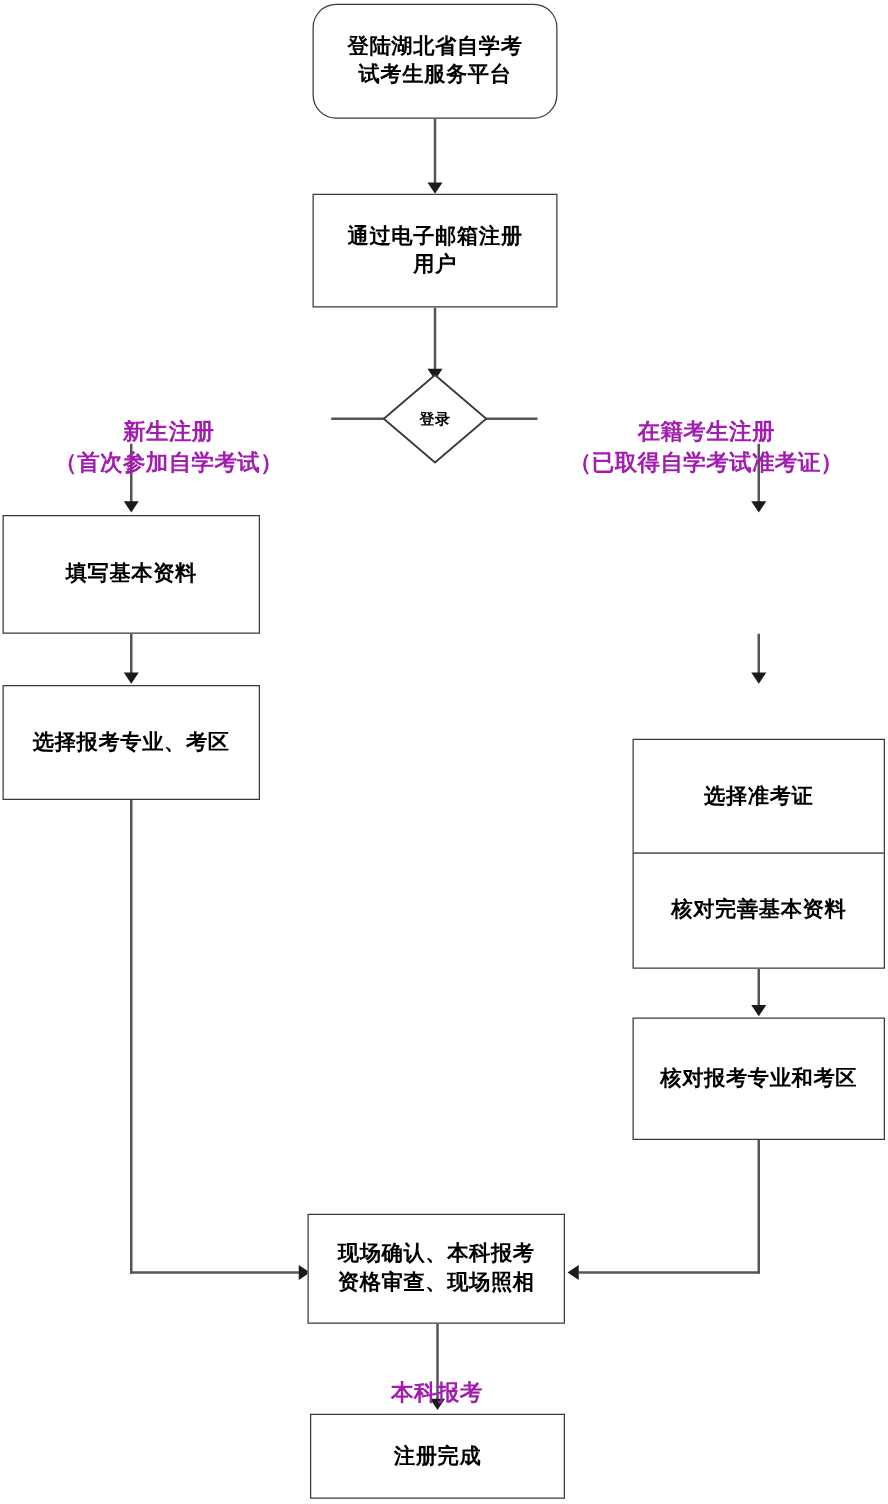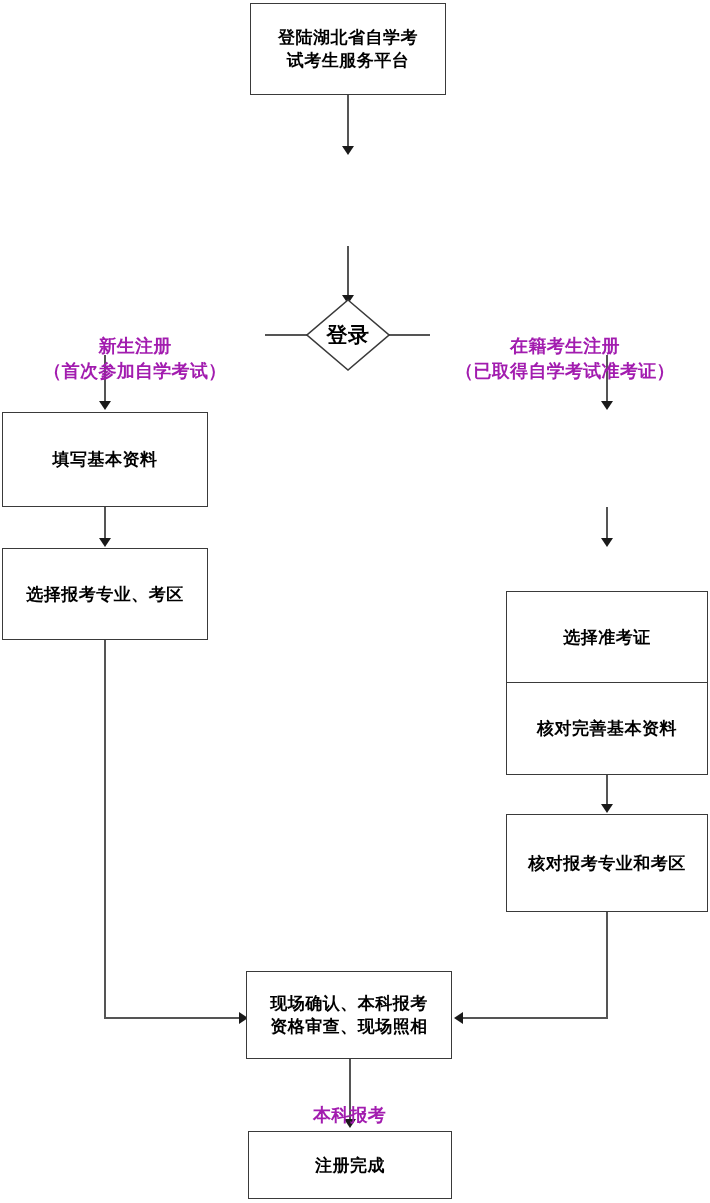--- a/index.html
+++ b/index.html
@@ -47,21 +47,21 @@
   .decision .dia {
     position: absolute;
     left: 0; top: 0;
     width: 100%;
     height: 100%;
   }
   .decision .dlabel {
     position: relative;
     z-index: 2;
     font-weight: 700;
-    font-size: 21px;
+    font-size: 12px;
     color: #000;
     letter-spacing: 0.5px;
   }
   .label {
     position: absolute;
     font-weight: 700;
     font-size: 18px;
     line-height: 1.35;
     color: #a21caf;
     text-align: center;
@@ -131,25 +131,29 @@
   <div class="edge v" style="left:606px; top:775px; height:31px;"></div>
   <div class="arrow arrow-down" style="left:601px; top:804px;"></div>
 
   <div class="edge v" style="left:606px; top:912px; height:107px;"></div>
   <div class="edge h" style="left:463px; top:1017px; width:145px;"></div>
   <div class="arrow arrow-left" style="left:454px; top:1012px;"></div>
 
   <div class="edge v" style="left:349px; top:1059px; height:62px;"></div>
   <div class="arrow arrow-down" style="left:344px; top:1119px;"></div>
 
-  <div class="node" style="left:250px; top:3px; width:196px; height:92px;">
+  <div class="node" style="left:250px; top:3px; width:196px; height:92px;border-radius:19px;">
     <span class="txt">登陆湖北省自学考
 试考生服务平台</span>
   </div>
 
+  <div class="node" style="left:250px; top:155px; width:196px; height:91px;">
+    <span class="txt">通过电子邮箱注册
+用户</span>
+  </div>
 
   <div class="decision" style="left:306px; top:299px; width:84px; height:72px;">
     <svg class="dia" viewBox="0 0 84 72" preserveAspectRatio="none">
       <polygon points="42,1 83,36 42,71 1,36" fill="#ffffff" stroke="#3a3a3a" stroke-width="1.5"></polygon>
     </svg>
     <span class="dlabel">登录</span>
   </div>
 
   <div class="label" style="left:0px; top:310px; width:270px;">
     <span>新生注册

